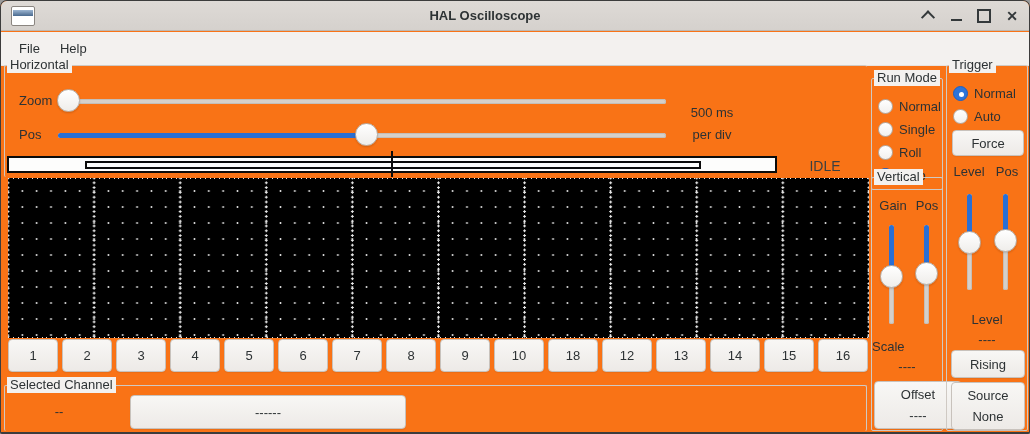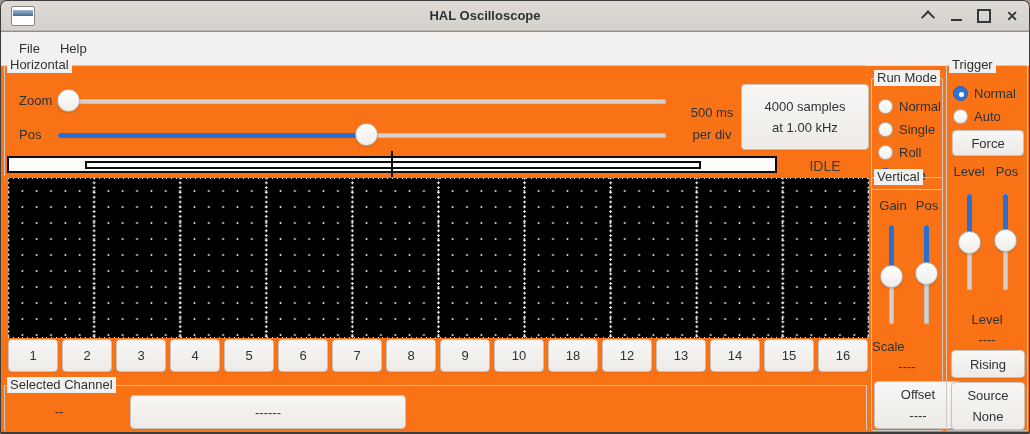--- a/index.html
+++ b/index.html
@@ -166,24 +166,20 @@
     <span id="pos-label">Pos</span>
     <div class="hslider" id="pos-slider">
       <div class="track"></div>
       <div class="fill"></div>
       <div class="handle"></div>
     </div>
     <div id="perdiv">
       <div>500 ms</div>
       <div>per div</div>
     </div>
-    <div class="btn" id="samples-btn">
-      <div>4000 samples</div>
-      <div>at 1.00 kHz</div>
-    </div>
     <div id="record-bar"></div>
     <div id="record-inner"></div>
     <div id="record-cursor"></div>
     <span id="idle-label">IDLE</span>
   </div>
 
   <div id="scope"></div>
 
   <div id="channel-row">
 

